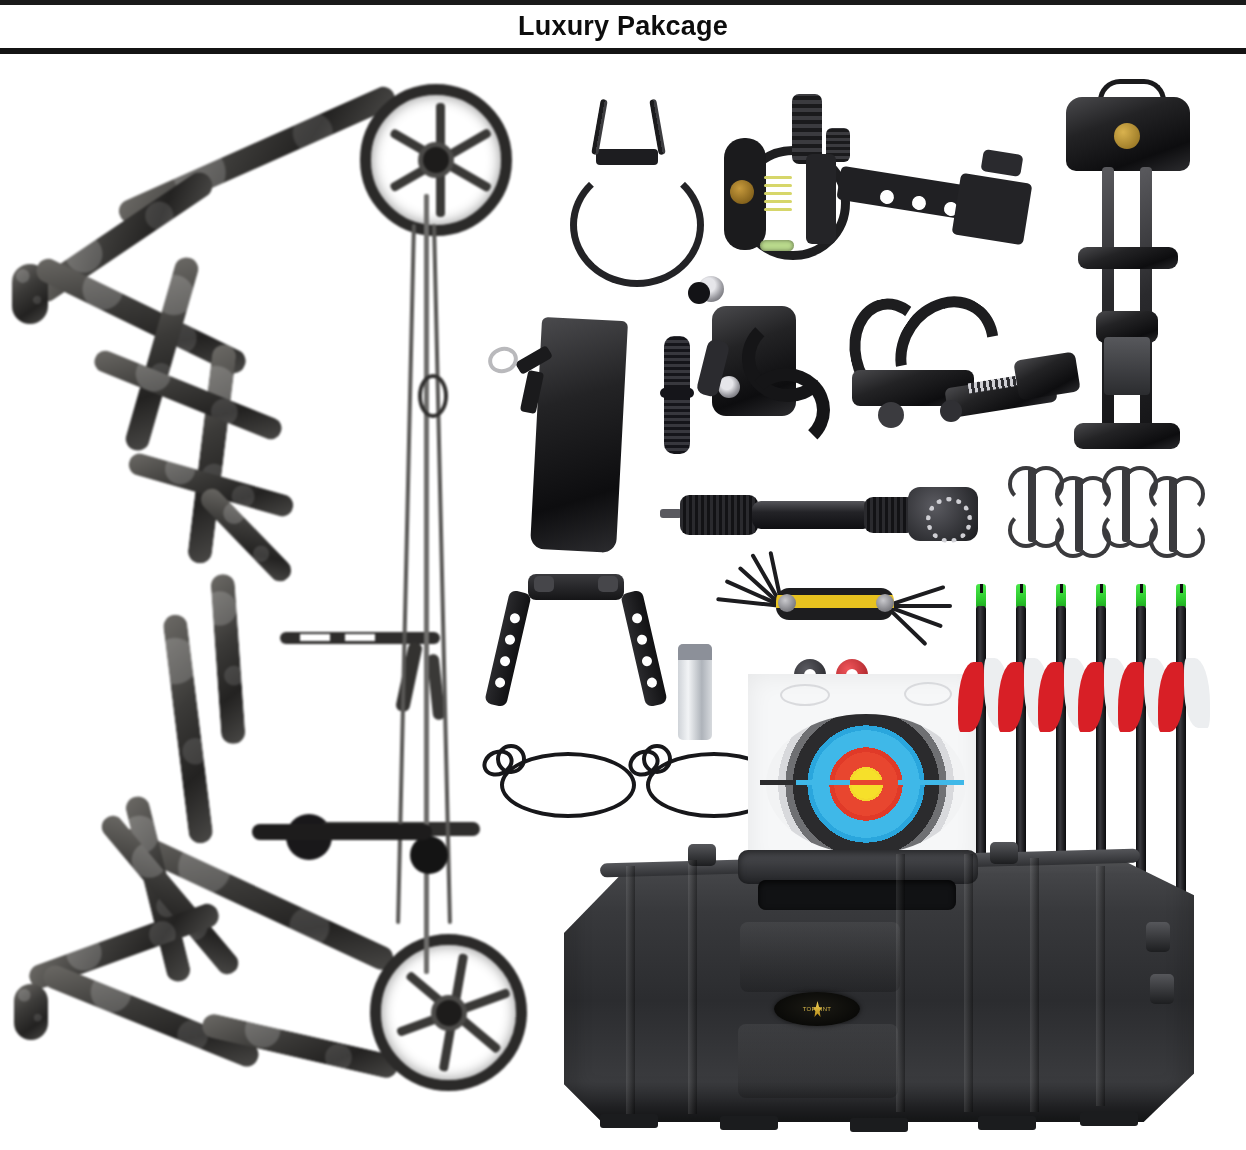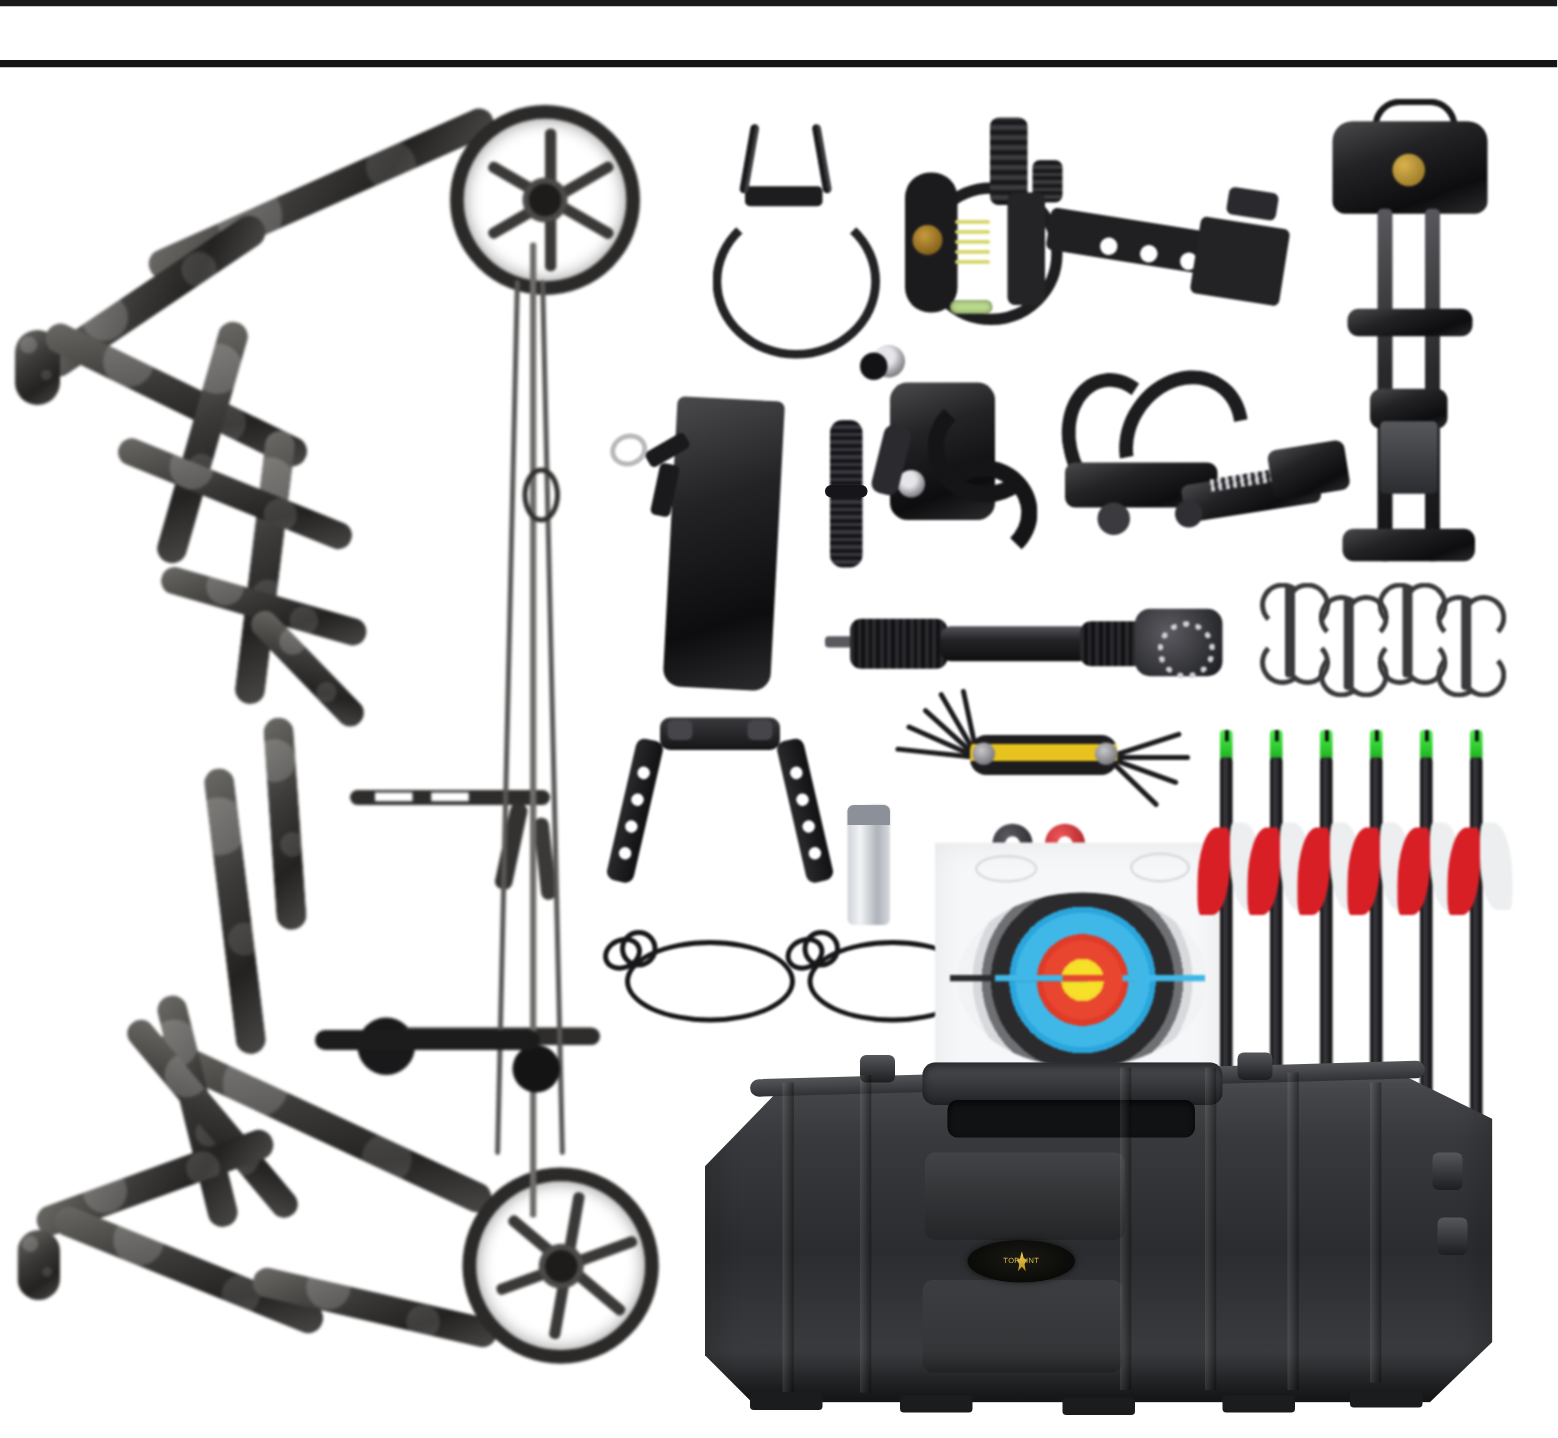--- a/index.html
+++ b/index.html
@@ -171,20 +171,23 @@
   .badge-mark{position:absolute;left:50%;top:50%;width:9px;height:16px;margin:-8px 0 0 -4px;
      background:linear-gradient(180deg,#f2d45a,#b98d18);
      clip-path:polygon(50% 0,68% 38%,100% 42%,74% 64%,84% 100%,50% 78%,16% 100%,26% 64%,0 42%,32% 38%);}
 </style>
 </head>
 <body>
 
 <div class="page">
 
   <div class="top-rule"></div>
+  <div class="title-band">
+    <div class="title">Luxury Pakcage</div>
+  </div>
   <div class="under-rule"></div>
 
   <div class="stage">
 
     <div class="item bow blurwrap">
 
       <div class="limb up camo" style="left:120px;top:150px;width:300px;height:24px;transform:rotate(-24deg);"></div>
 
       <div class="limb lo camo" style="left:120px;top:770px;width:300px;height:24px;transform:rotate(25deg);"></div>
 

